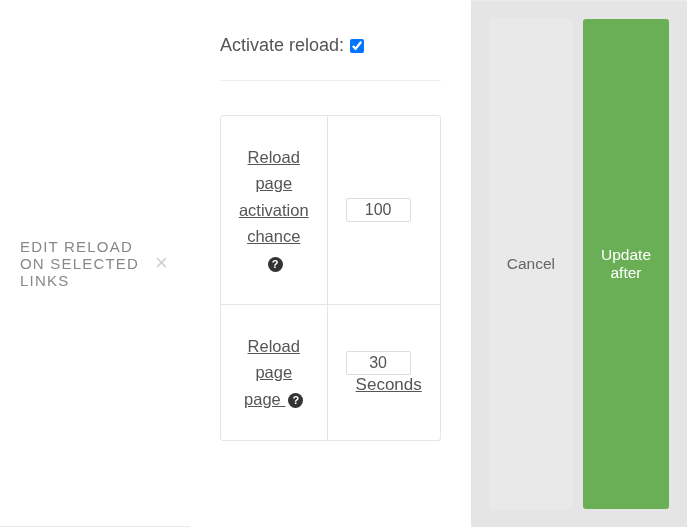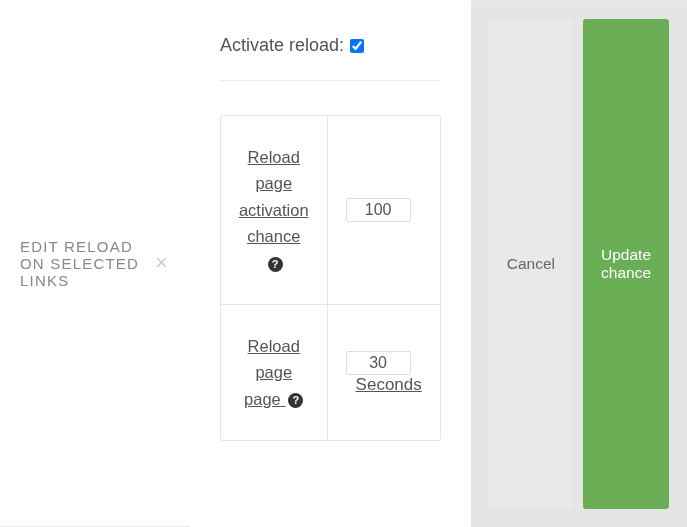--- a/index.html
+++ b/index.html
@@ -186,16 +186,16 @@
           <span class="unit-text">Seconds</span>
         </div>
       </div>
 
     </div>
 
   </div>
 
   <div class="modal-footer">
     <button class="btn btn-cancel">Cancel</button>
-    <button class="btn btn-primary">Update chance</button>
+    <button class="btn btn-primary">Update after</button>
   </div>
 
 </div>
 
 </body></html>

